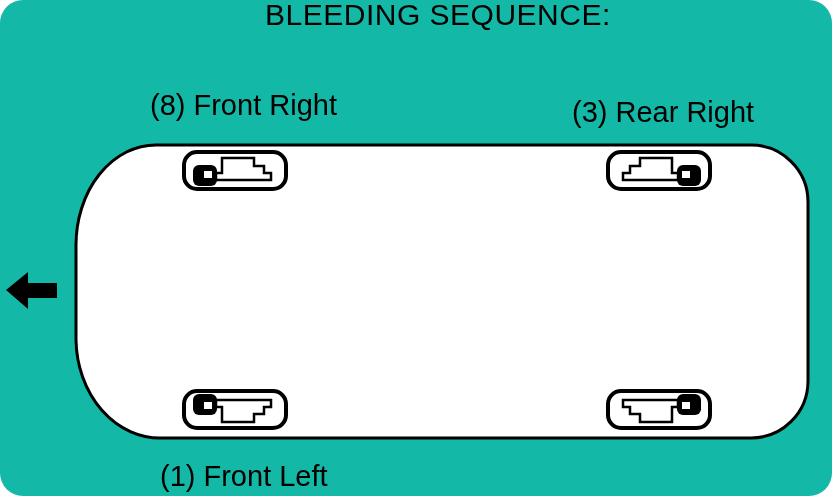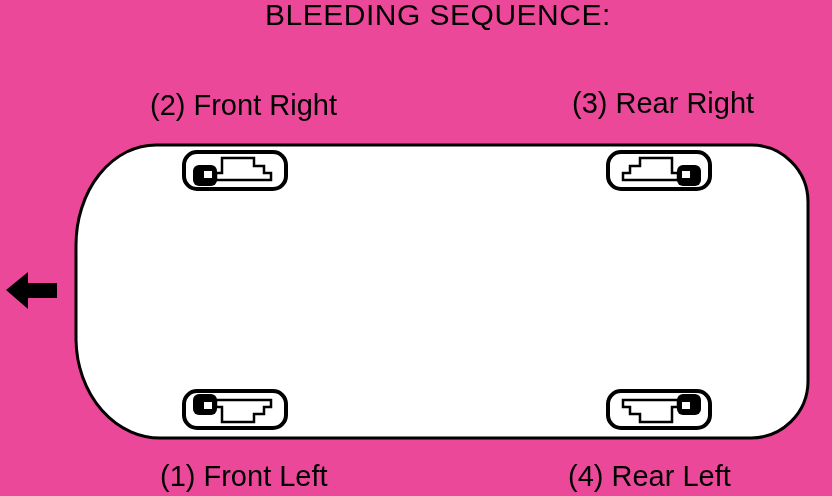--- a/index.html
+++ b/index.html
@@ -4,64 +4,64 @@
 <style>
   html, body {
     margin: 0;
     padding: 0;
     background: #ffffff;
   }
   .stage {
     position: relative;
     width: 832px;
     height: 496px;
-    background: #ec4899;
+    background: #14b8a6;
     font-family: "Liberation Sans", sans-serif;
     color: #000000;
     overflow: hidden;
+    border-radius: 23px;
   }
   .diagram-title {
     position: absolute;
     left: 265px;
     top: 0px;
     font-size: 30px;
     line-height: 1;
     letter-spacing: 0.5px;
     white-space: nowrap;
   }
   .wheel-label {
     position: absolute;
     font-size: 29px;
     line-height: 1;
     white-space: nowrap;
   }
   .label-front-right { left: 150px; top: 91px; }
-  .label-rear-right  { left: 572px; top: 89px; text-align: right; }
+  .label-rear-right  { left: 572px; top: 98px; text-align: right; }
   .label-front-left  { left: 160px; top: 462px; }
   .label-rear-left   { left: 568px; top: 462px; }
   svg.car-drawing {
     position: absolute;
     left: 0;
     top: 0;
   }
 </style>
 </head>
 <body>
 
 <div class="stage">
 
   <div class="diagram-title">BLEEDING SEQUENCE:</div>
 
-  <div class="wheel-label label-front-right">(2) Front Right</div>
+  <div class="wheel-label label-front-right">(8) Front Right</div>
 
   <div class="wheel-label label-rear-right">(3) Rear Right</div>
 
   <div class="wheel-label label-front-left">(1) Front Left</div>
 
-  <div class="wheel-label label-rear-left">(4) Rear Left</div>
 
   <svg class="car-drawing" width="832" height="496" viewBox="0 0 832 496">
 
     <polygon points="6,290 28,272 28,283 57,283 57,298 28,298 28,309" fill="#000000"></polygon>
 
     <path d="M 76 245
              A 80 100 0 0 1 156 145
              L 750 145
              A 57 57 0 0 1 808 202
              L 808 381

